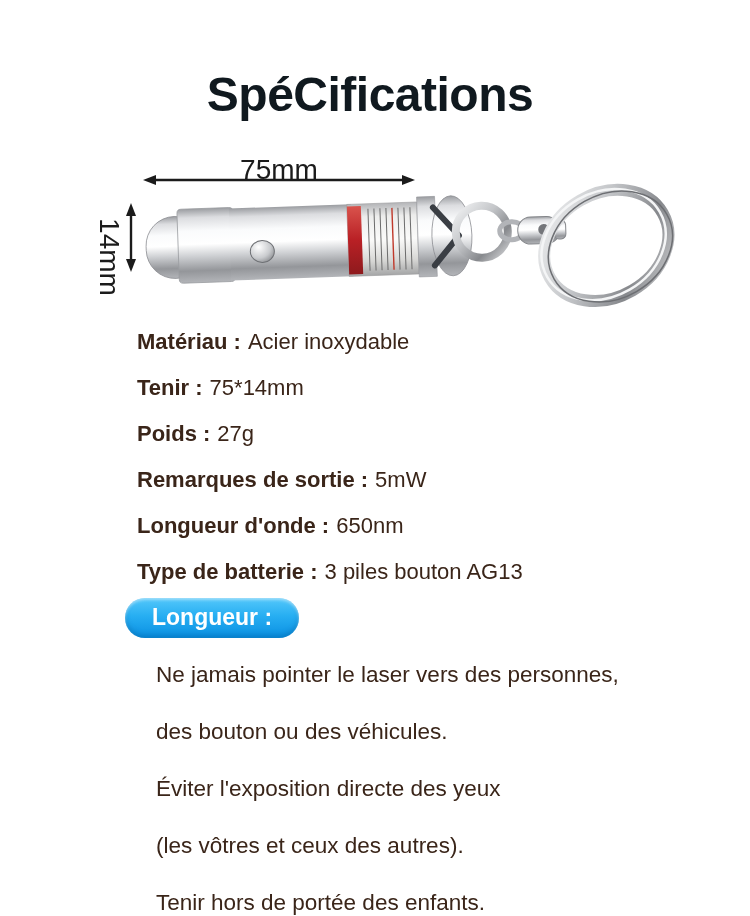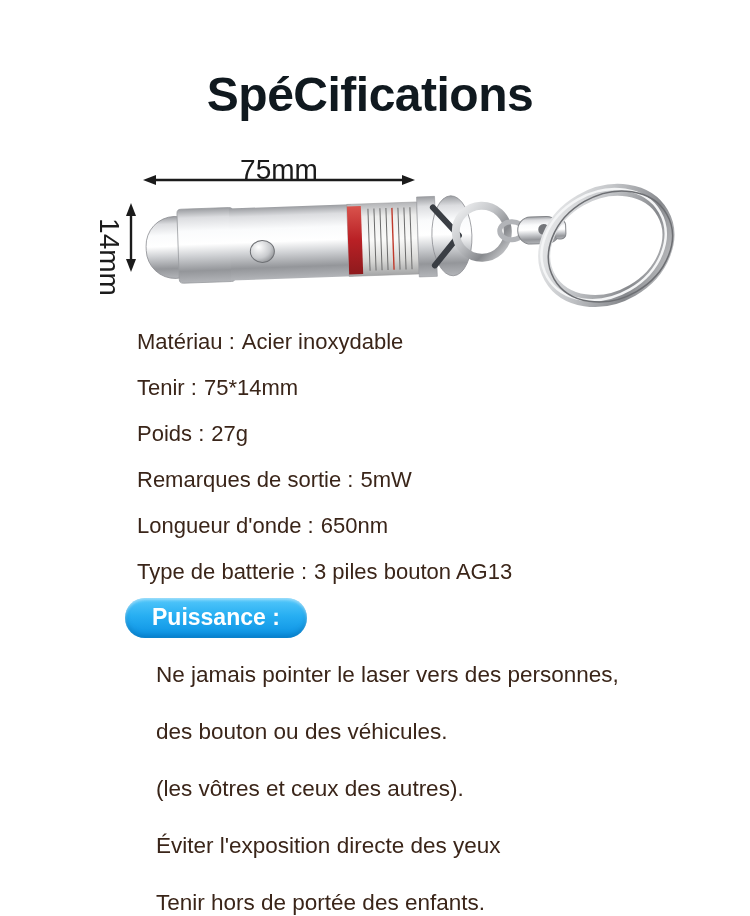--- a/index.html
+++ b/index.html
@@ -22,21 +22,21 @@
   }
   .figure{display:block;margin:20px 0 0 0;}
   .figure svg{display:block;}
   .dim-text{
     font-family:"Liberation Sans","DejaVu Sans",sans-serif;
     font-size:28px;
     fill:#1b1b1b;
   }
   .specs{margin:4px 0 0 137px;}
   .spec-row{margin:0 0 24px 0;font-size:22px;line-height:22px;}
-  .spec-label{font-weight:normal;margin-right:7px;}
+  .spec-label{font-weight:bold;margin-right:7px;}
   .spec-value{font-weight:normal;}
   .remarks-badge{
     display:inline-block;
     margin:-9px 0 0 125px;
     padding:8px 27px 9px 27px;
     border-radius:23px;
     background:linear-gradient(180deg,#54c8fb 0%,#27aef2 45%,#0a90e2 100%);
     box-shadow:inset 0 2px 3px rgba(255,255,255,.45), inset 0 -3px 5px rgba(2,90,150,.35);
     color:#ffffff;
     font-size:23px;
@@ -160,24 +160,24 @@
   <div class="specs">
     <p class="spec-row"><span class="spec-label">Matériau :</span><span class="spec-value">Acier inoxydable</span></p>
     <p class="spec-row"><span class="spec-label">Tenir :</span><span class="spec-value">75*14mm</span></p>
     <p class="spec-row"><span class="spec-label">Poids :</span><span class="spec-value">27g</span></p>
     <p class="spec-row"><span class="spec-label">Remarques de sortie :</span><span class="spec-value">5mW</span></p>
     <p class="spec-row"><span class="spec-label">Longueur d'onde :</span><span class="spec-value">650nm</span></p>
     <p class="spec-row"><span class="spec-label">Type de batterie :</span><span class="spec-value">3 piles bouton AG13</span></p>
   </div>
 
   <div class="remarks-badge">
-    <span>Puissance :</span>
+    <span>Longueur :</span>
   </div>
 
   <div class="notes">
     <p class="note-line">Ne jamais pointer le laser vers des personnes,</p>
     <p class="note-line">des bouton ou des véhicules.</p>
+    <p class="note-line">Éviter l'exposition directe des yeux</p>
     <p class="note-line">(les vôtres et ceux des autres).</p>
-    <p class="note-line">Éviter l'exposition directe des yeux</p>
     <p class="note-line">Tenir hors de portée des enfants.</p>
   </div>
 
 </div>
 
 </body></html>

